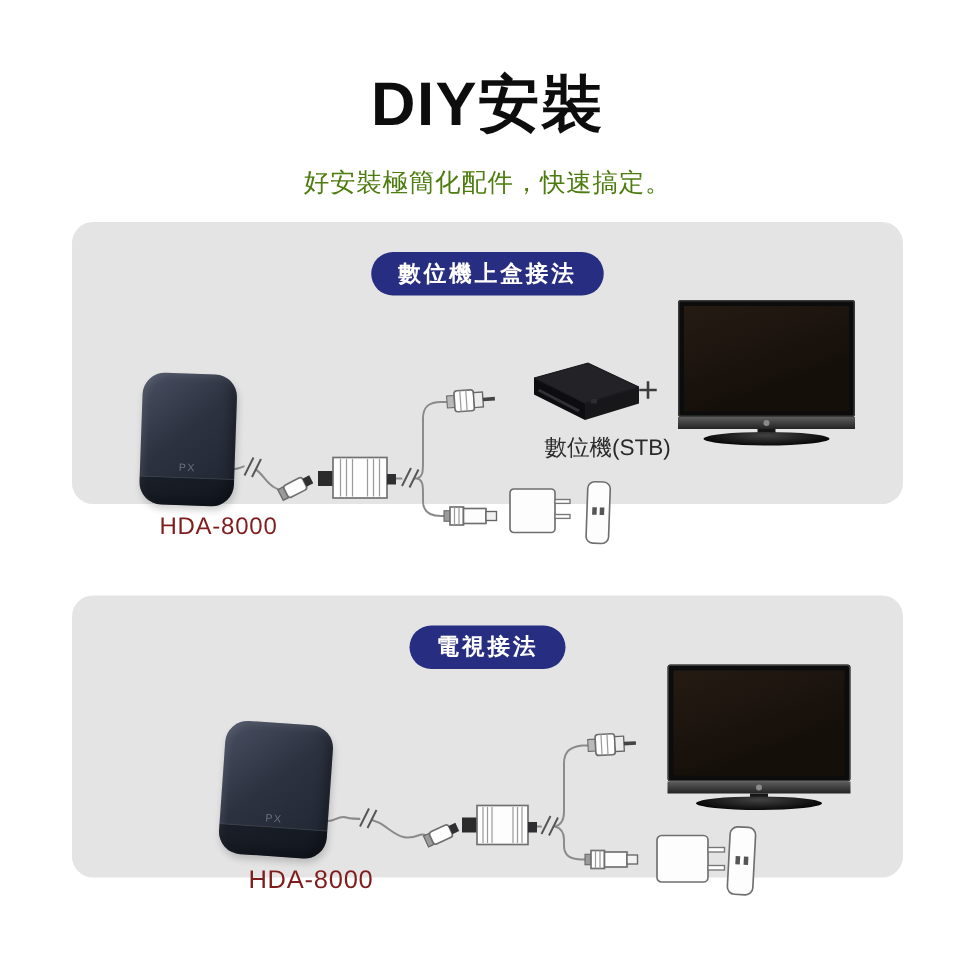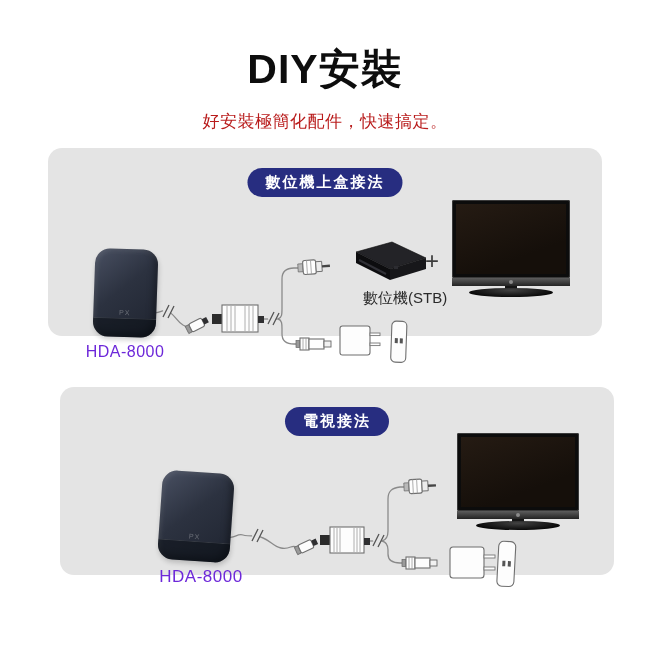--- a/index.html
+++ b/index.html
@@ -4,42 +4,42 @@
 <style>
   html,body{margin:0;padding:0;}
   body{
     width:650px;height:650px;background:#ffffff;overflow:hidden;position:relative;
     font-family:"Liberation Sans","DejaVu Sans",sans-serif;color:#111;
   }
   .stage{position:absolute;inset:0;}
   
   .hero{position:absolute;top:0;left:0;width:650px;text-align:center;}
   .title{margin:42px 0 0 0;font-size:41px;font-weight:800;letter-spacing:1px;color:#0d0d0d;}
-  .subtitle{margin:13px 0 0 0;font-size:17px;color:#b91c1c;letter-spacing:.5px;}
+  .subtitle{margin:13px 0 0 0;font-size:17px;color:#4d7c0f;letter-spacing:.5px;}
   
   .panel{position:absolute;left:48px;width:554px;height:188px;border-radius:14px;
          background:var(--panel-bg,#e4e4e4);}
   .panel-1{top:148px;}
-  .panel-2{top:387px;margin-left:12px;}
+  .panel-2{top:397px;}
   .badge{position:absolute;top:20px;left:50%;transform:translateX(-50%);
          background:var(--badge-bg,#272d80);color:#fff;font-size:15px;font-weight:bold;
          letter-spacing:2px;padding:5px 18px;border-radius:15px;white-space:nowrap;}
   
   .antenna{position:absolute;border-radius:15px;z-index:2;
     background:linear-gradient(140deg,#495062 0%,var(--antenna-body,#2c3240) 45%,#1f2430 100%);
     box-shadow:inset 2px 2px 5px rgba(255,255,255,.10), inset -3px -4px 7px rgba(0,0,0,.35),
                1px 3px 5px rgba(0,0,0,.18);}
   .antenna-1{left:46px;top:101px;width:63px;height:88px;transform:rotate(2deg);}
   .antenna-2{left:100px;top:85px;width:72px;height:89px;transform:rotate(4deg);}
   .antenna-band{position:absolute;left:0;right:0;bottom:0;height:21%;
     background:rgba(5,8,14,.45);border-top:1px solid rgba(255,255,255,.14);
     border-radius:0 0 15px 15px;}
   .antenna-logo{position:absolute;bottom:24%;left:50%;transform:translateX(-50%);
     font-size:7px;letter-spacing:1px;color:rgba(255,255,255,.30);}
-  .device-label{position:absolute;font-size:16px;color:#6d28d9;text-align:center;letter-spacing:.5px;z-index:2;}
+  .device-label{position:absolute;font-size:16px;color:#7f1d1d;text-align:right;letter-spacing:.5px;z-index:2;}
   .label-1{left:17px;top:195px;width:120px;}
   .label-2{left:81px;top:180px;width:120px;font-size:17px;}
   .stb-label{position:absolute;left:315px;top:141px;width:112px;text-align:left;
     font-size:15px;color:#2a2a2a;z-index:2;}
   .plus{position:absolute;left:372px;top:99px;width:24px;text-align:center;
     font-size:24px;font-weight:400;color:#3c3c3c;z-index:2;}
   
   .tv{position:absolute;z-index:2;}
   .tv-1{left:404px;top:52px;width:118px;height:98px;}
   .tv-2{left:397px;top:46px;width:122px;height:98px;}

